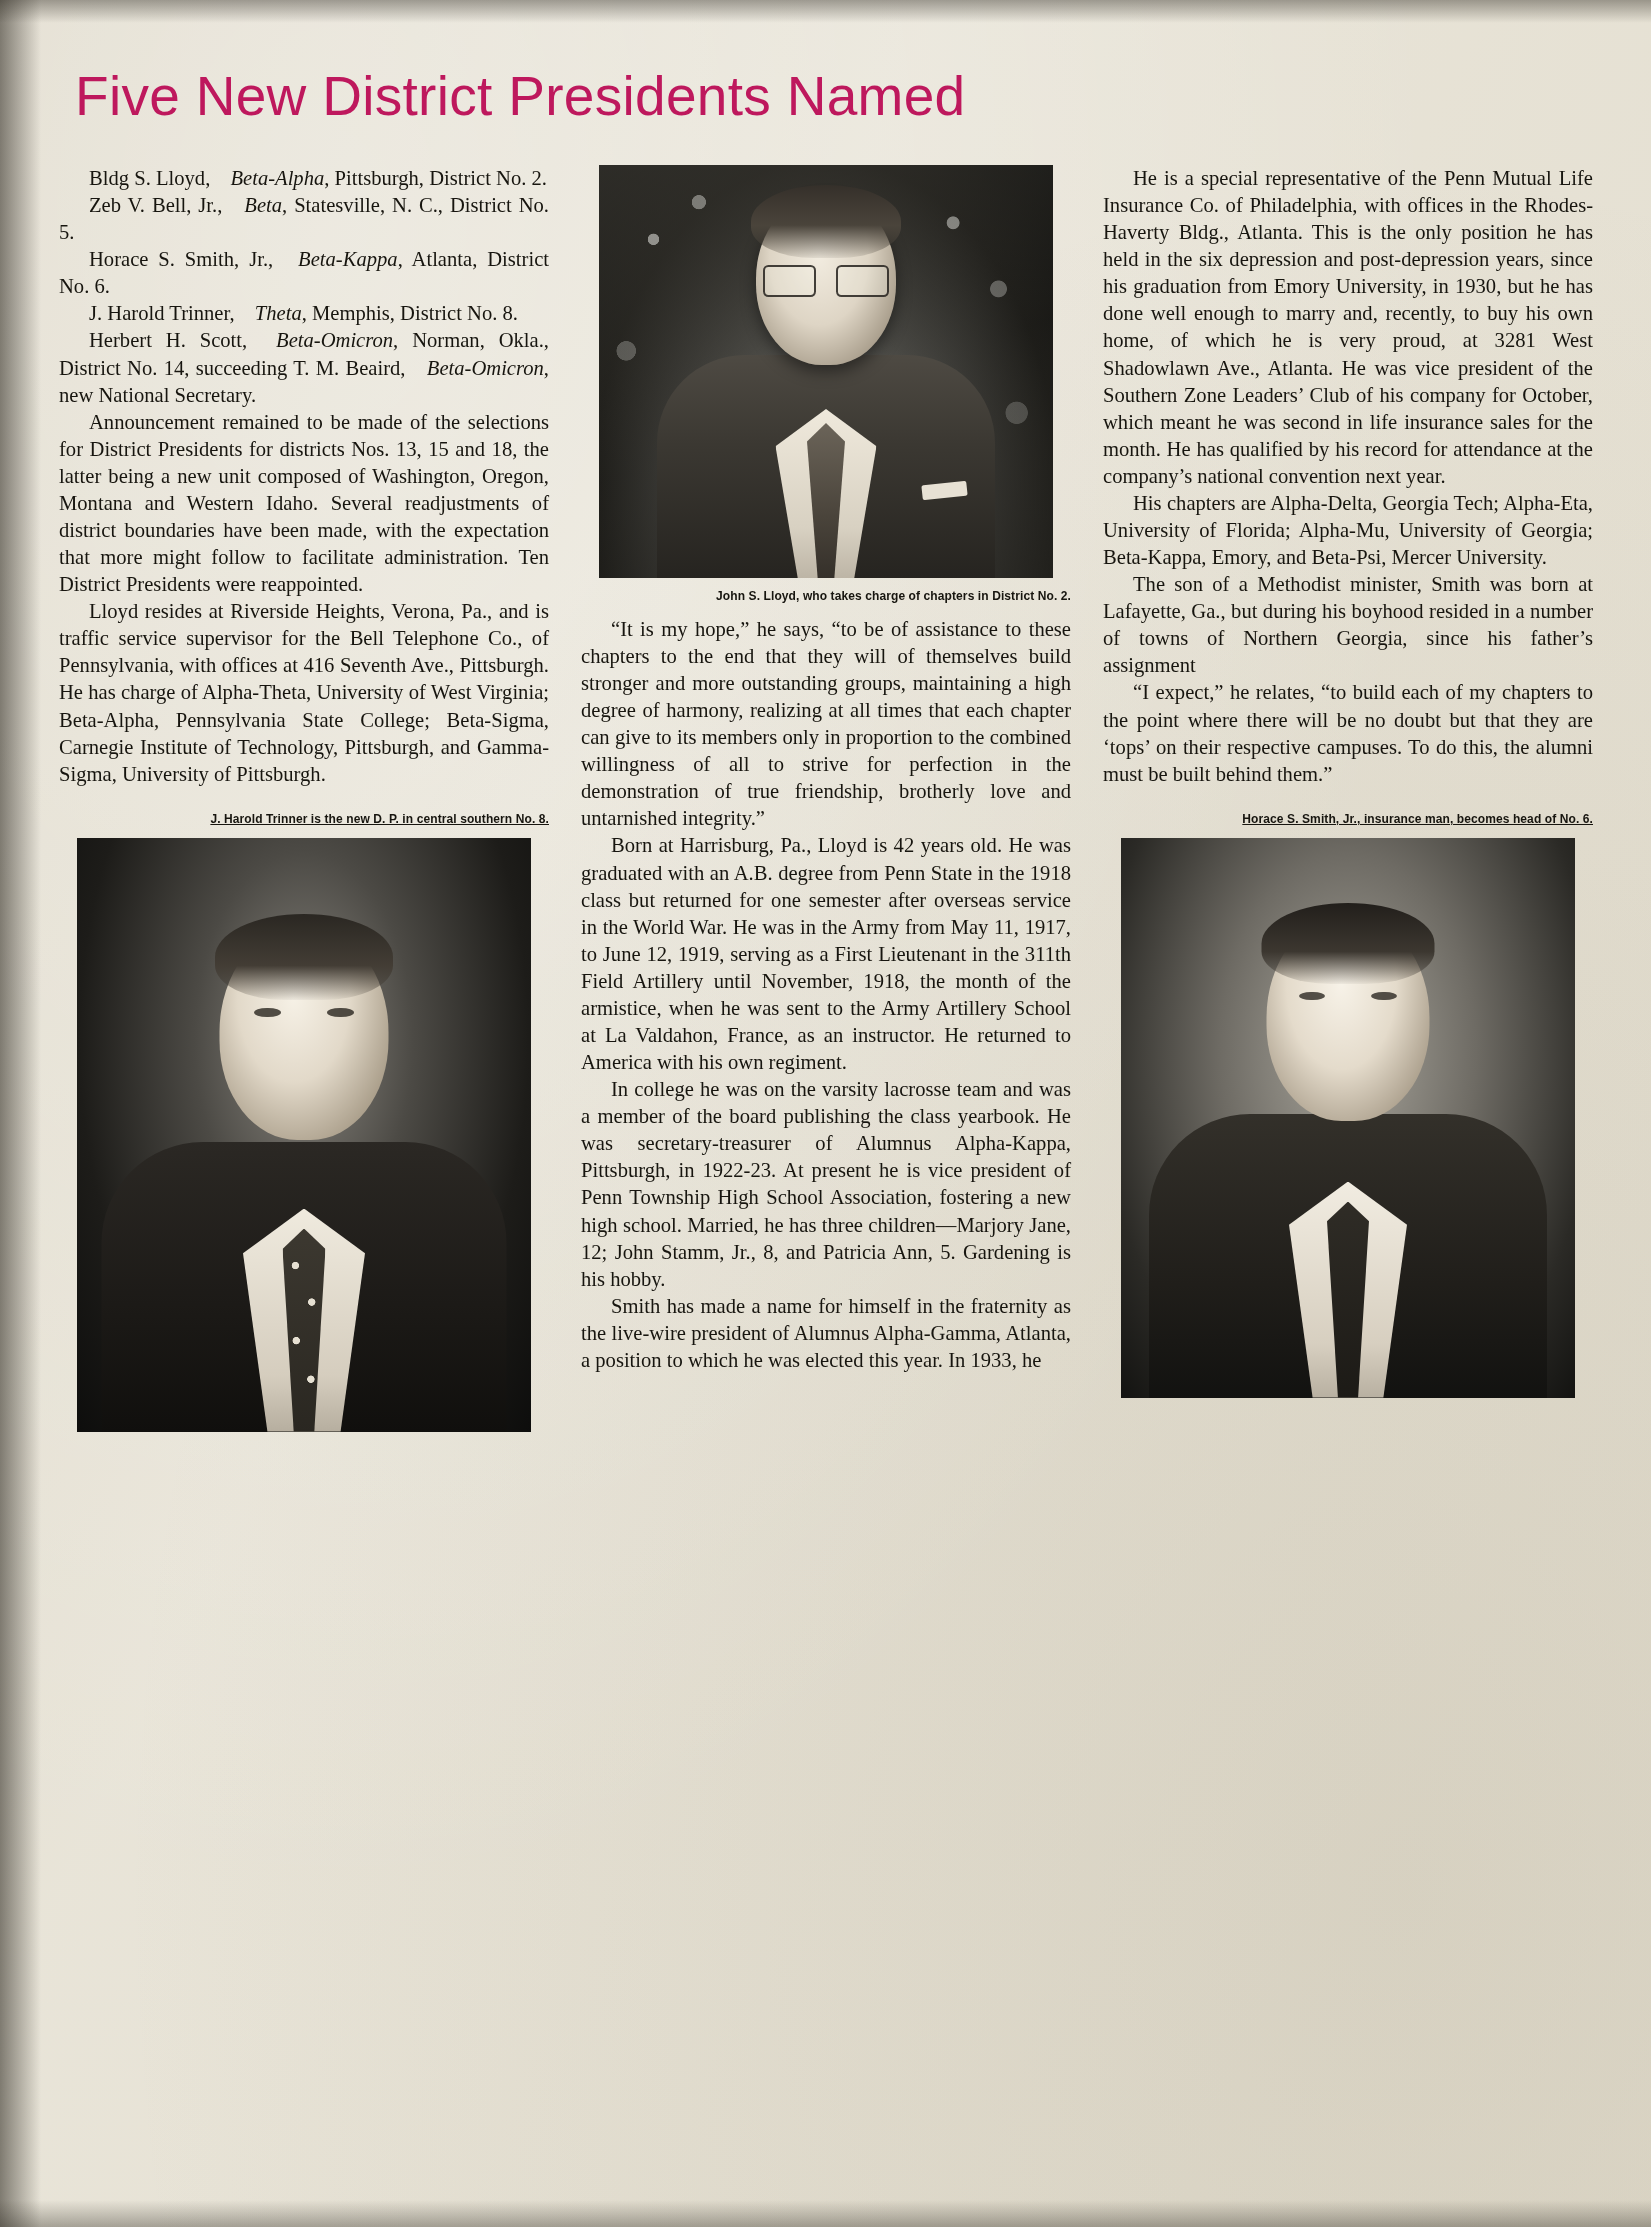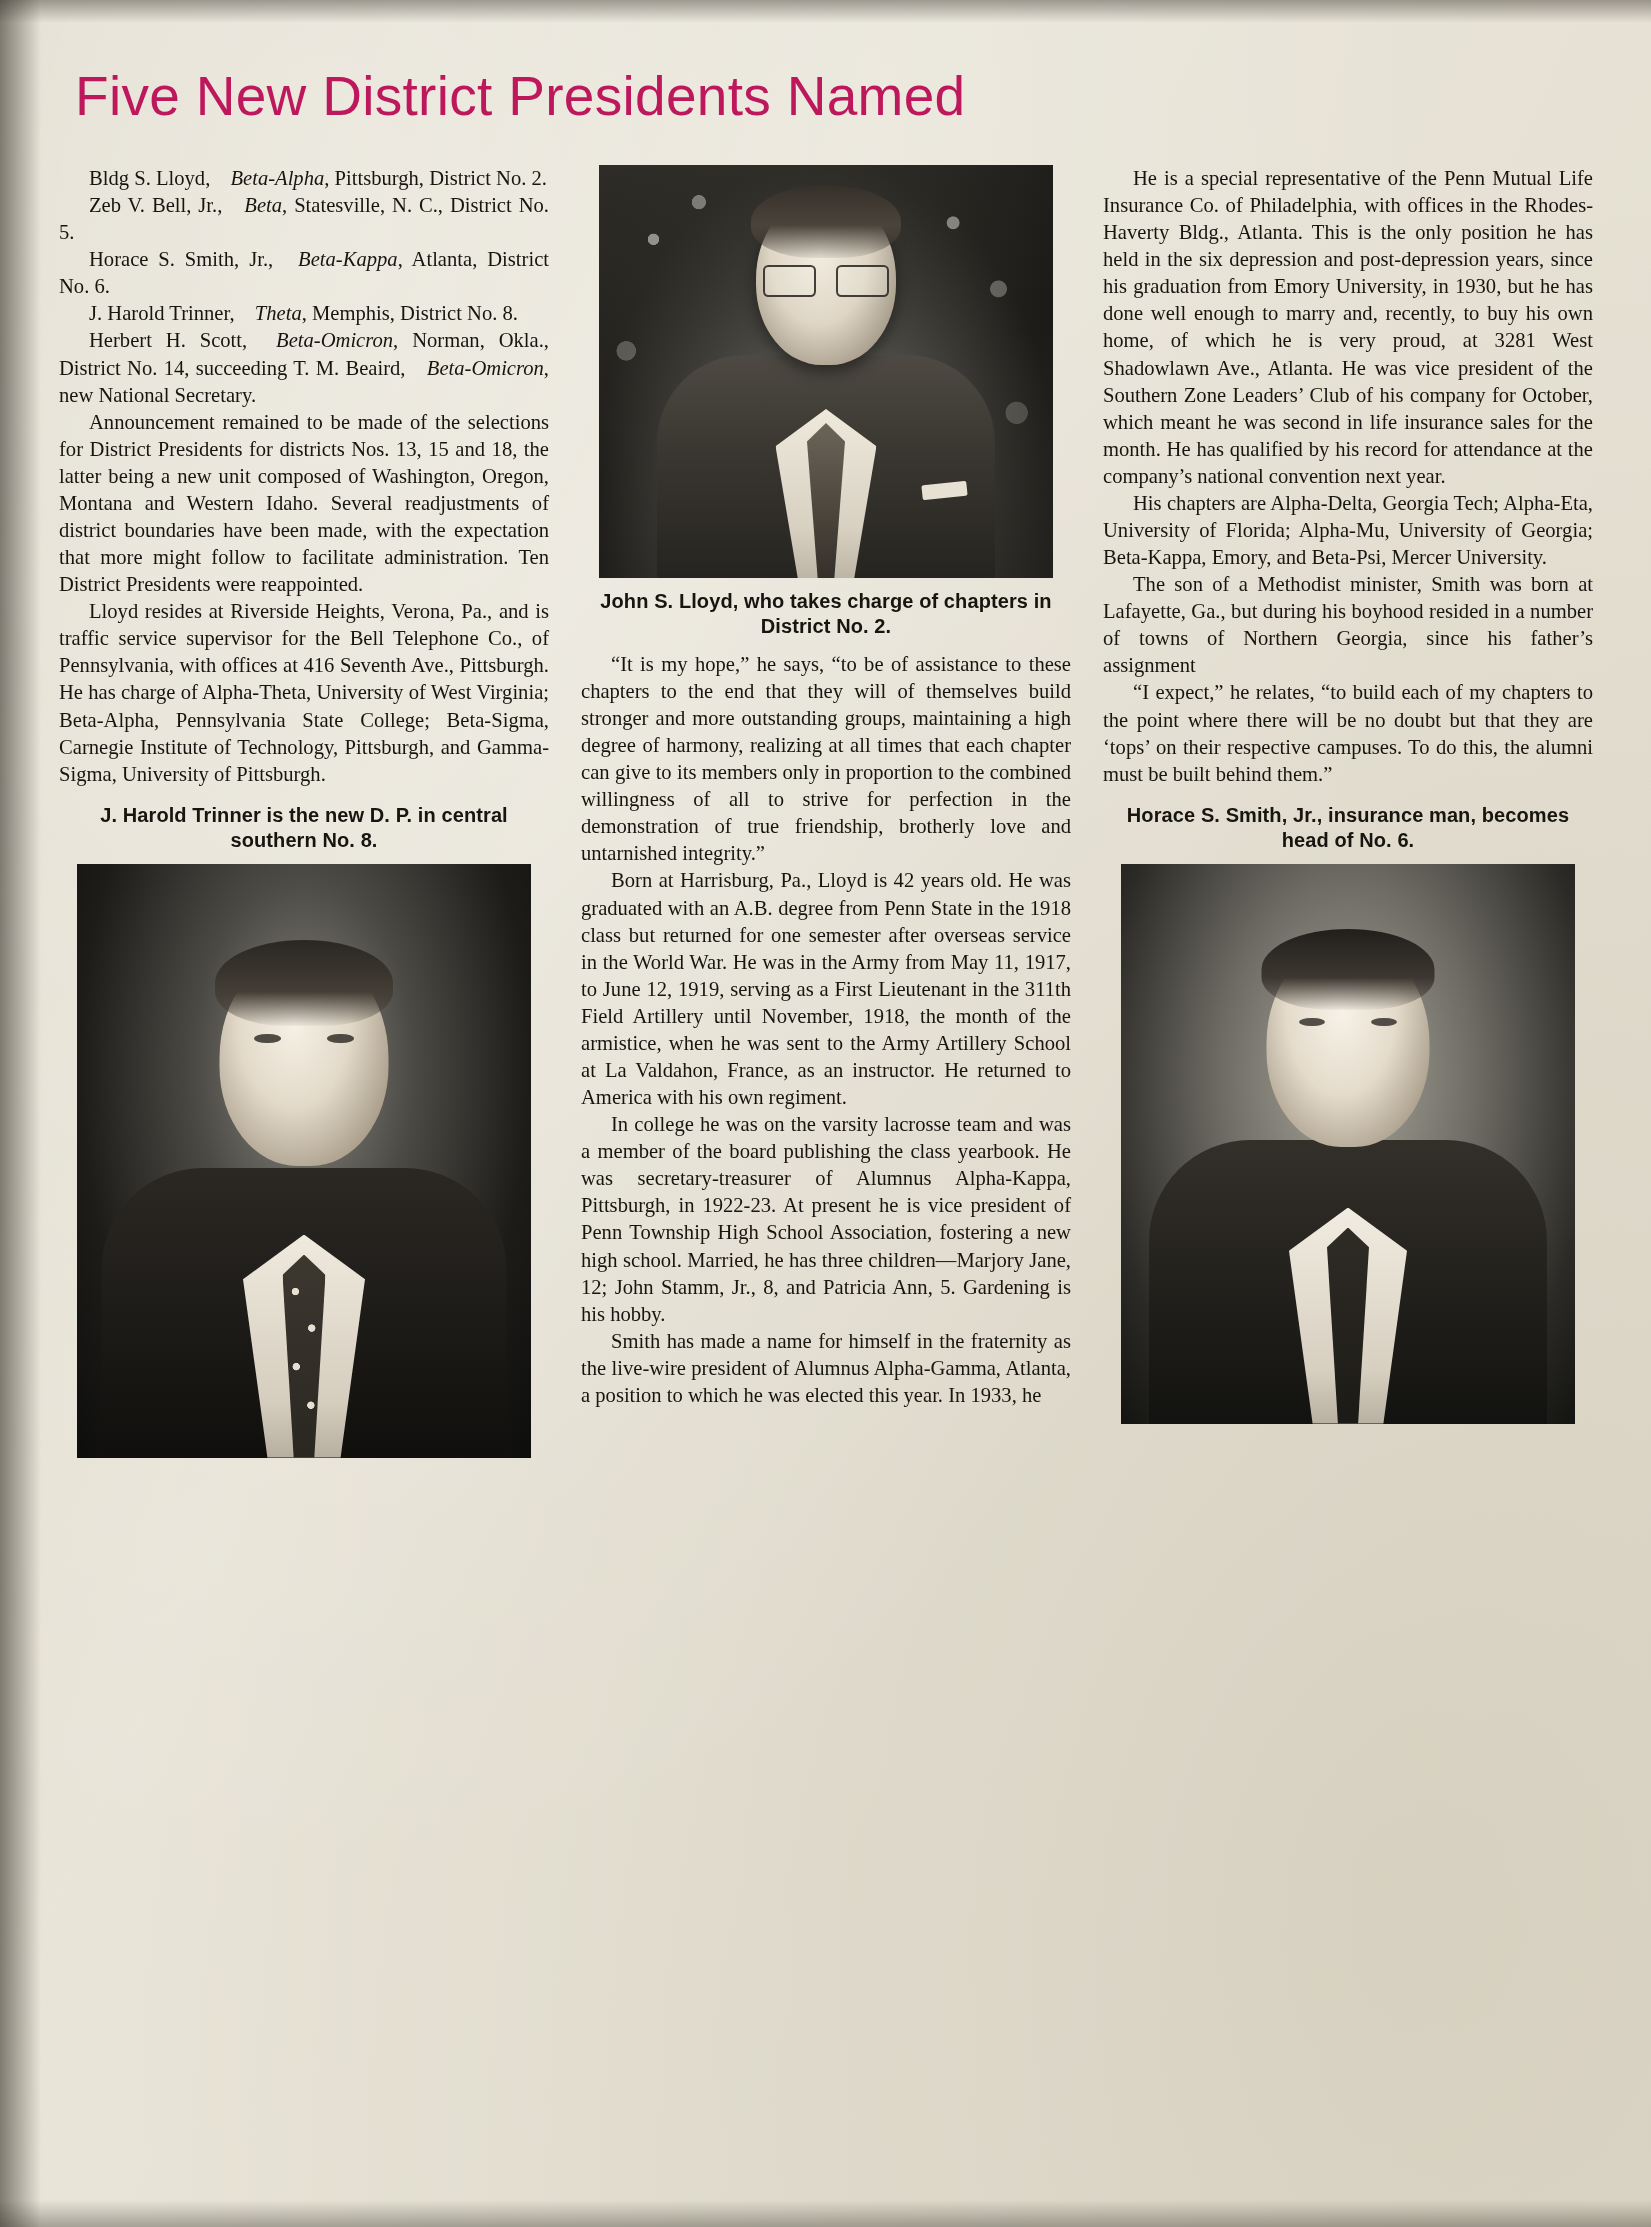--- a/index.html
+++ b/index.html
@@ -100,23 +100,23 @@
   }
   em { font-style: italic; margin-left: 15px; }
 
   .photo {
     position: relative;
     background: #2a2722;
     overflow: hidden;
   }
   .caption {
     font-family: "Liberation Sans", sans-serif;
-    font-size: 20px;
+    font-size: 12px;
     line-height: 1.25;
-    text-align: center;
+    text-align: right;
     font-weight: 700;
     color: #17150f;
     text-indent: 0;
     letter-spacing: 0.1px;
   }
 
   
   .p-lloyd {
     width: 454px;
     height: 413px;
@@ -355,21 +355,21 @@
     left: 50%;
     bottom: 0;
     transform: translateX(-50%);
     width: 42px;
     height: 196px;
     background: linear-gradient(180deg, #2f2c26 0%, #1c1a16 100%);
     clip-path: polygon(50% 0%, 100% 10%, 74% 100%, 26% 100%, 0% 10%);
   }
 
   .cap-block { margin-top: 10.8px; margin-bottom: 12px; }
-  .cap-above { margin-bottom: 10.8px; margin-top: 15px; }
+  .cap-above { margin-bottom: 10.8px; margin-top: 24px; text-decoration: underline; }
 </style>
 </head>
 <body>
 
 <div class="page">
   <div class="edge-left"></div>
   <div class="edge-top"></div>
   <div class="edge-bottom"></div>
 
   <div class="content">

